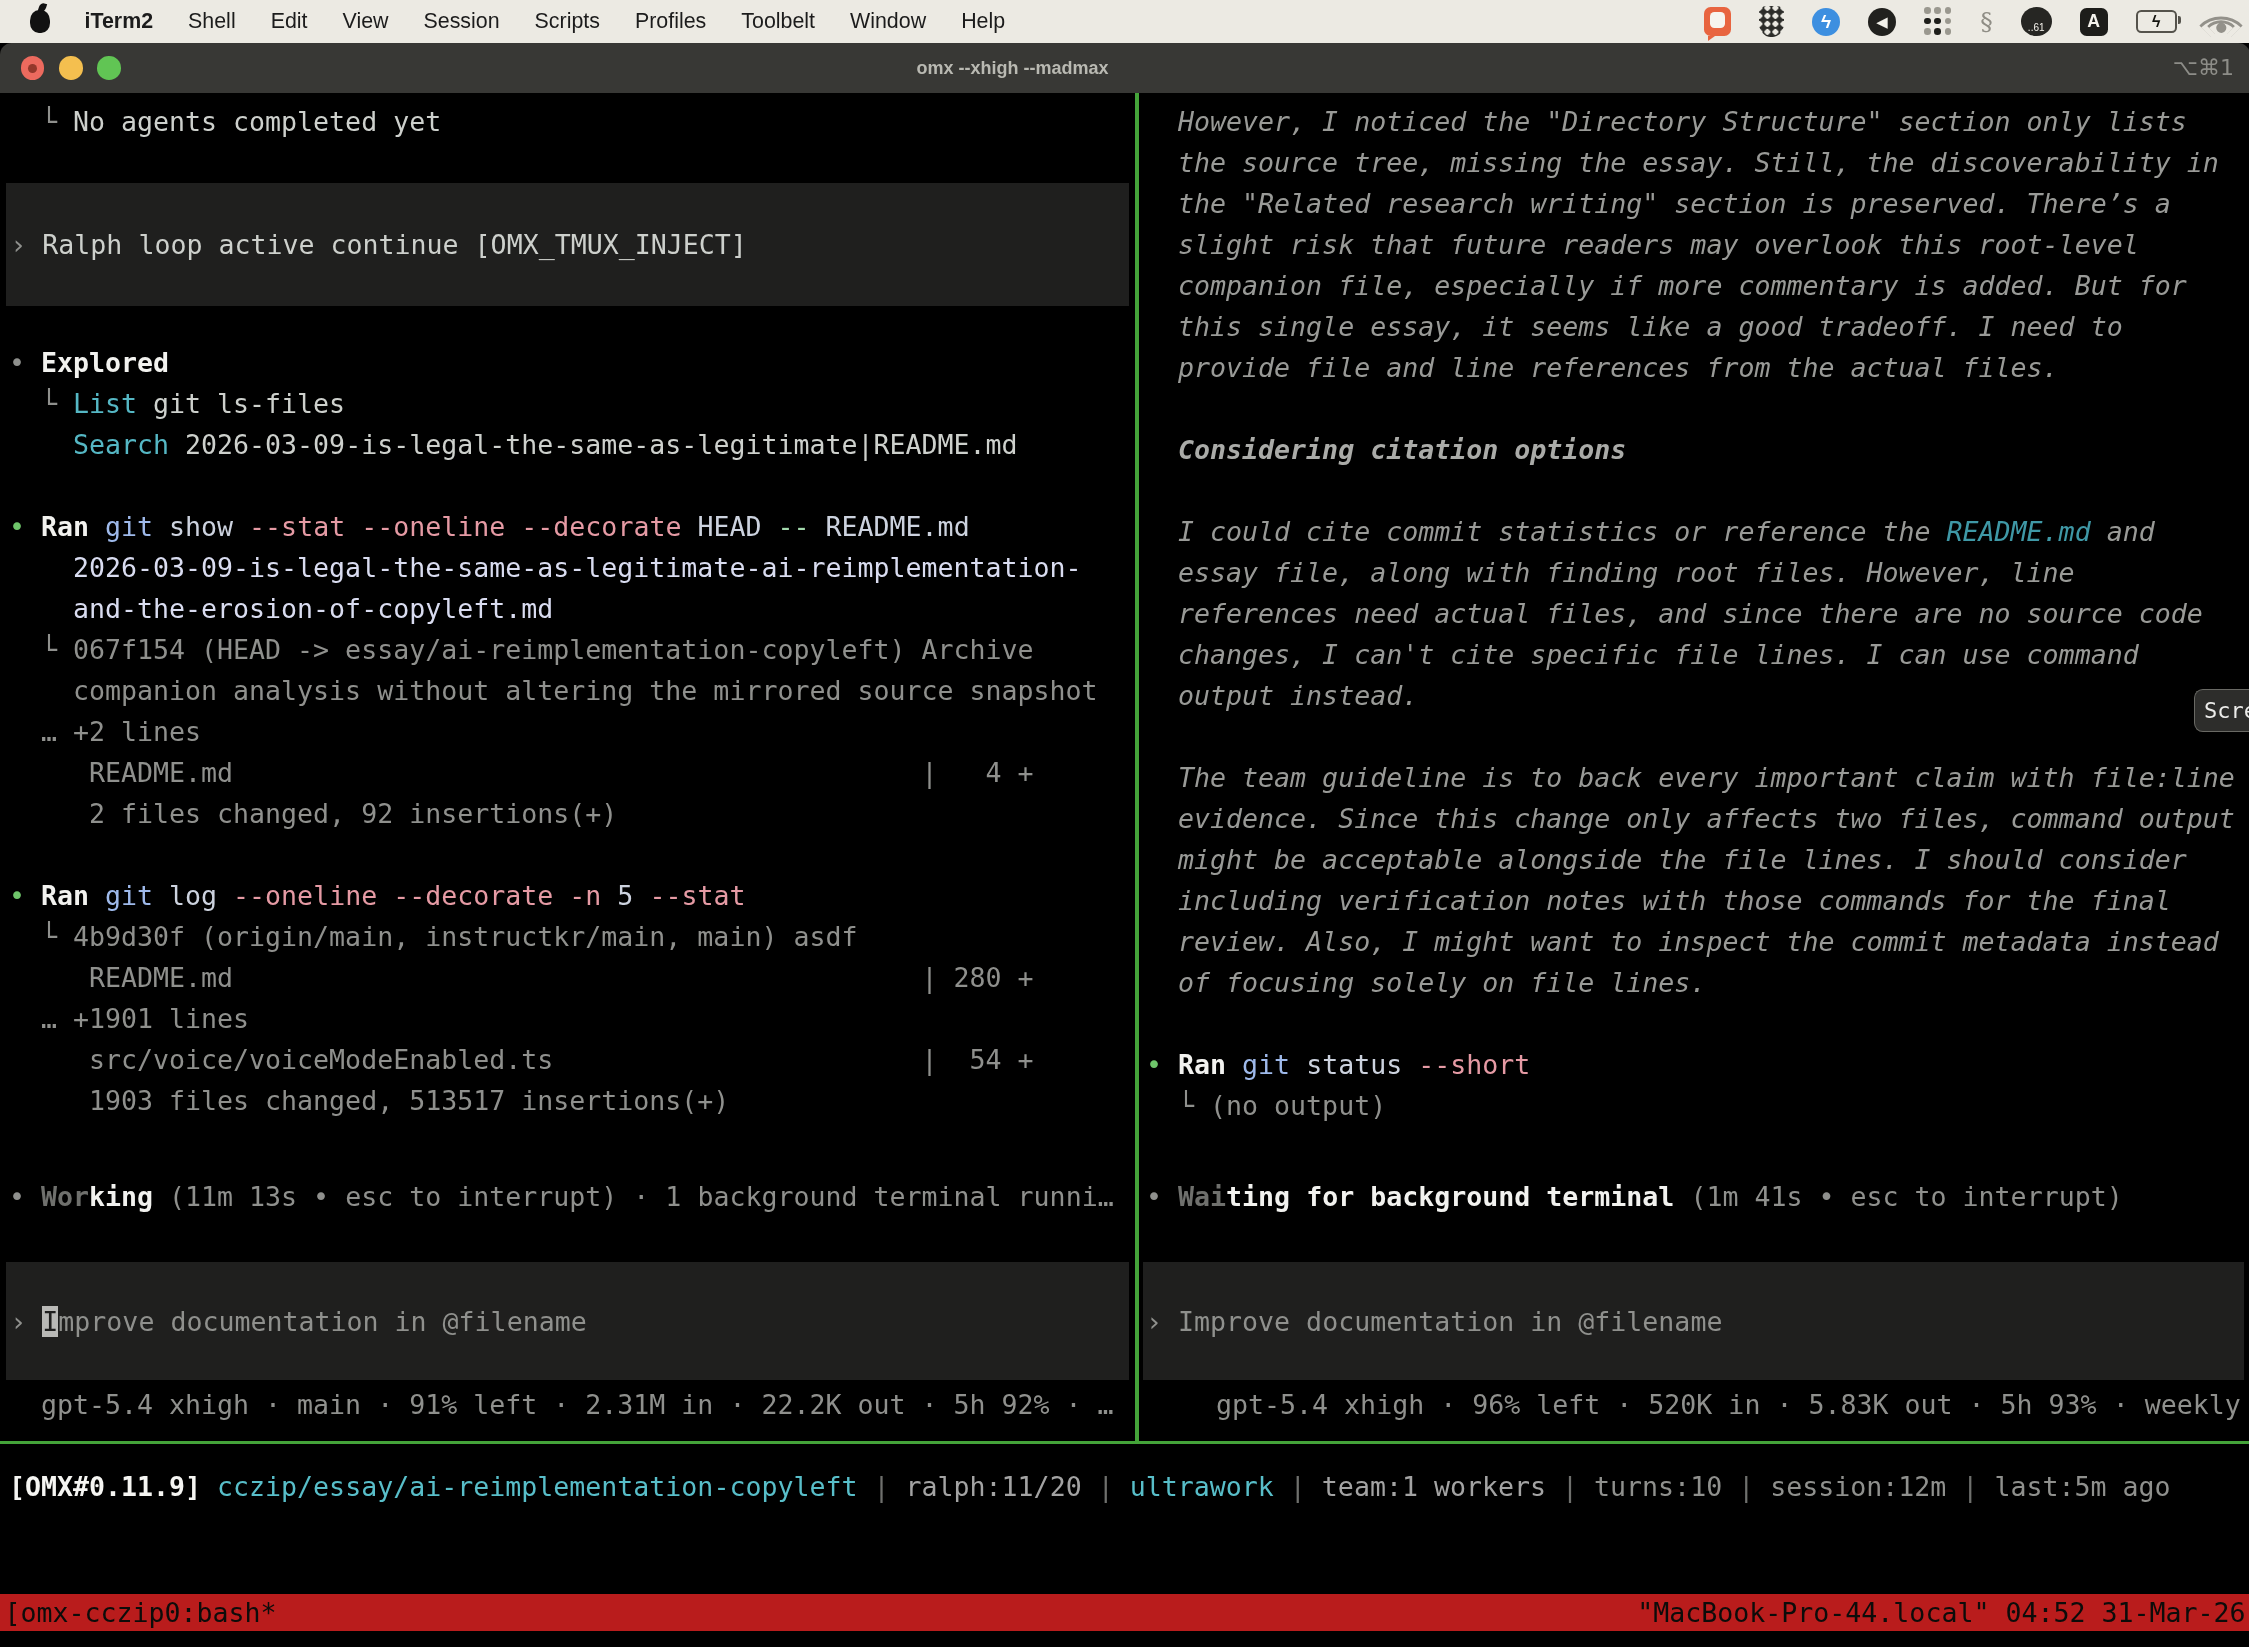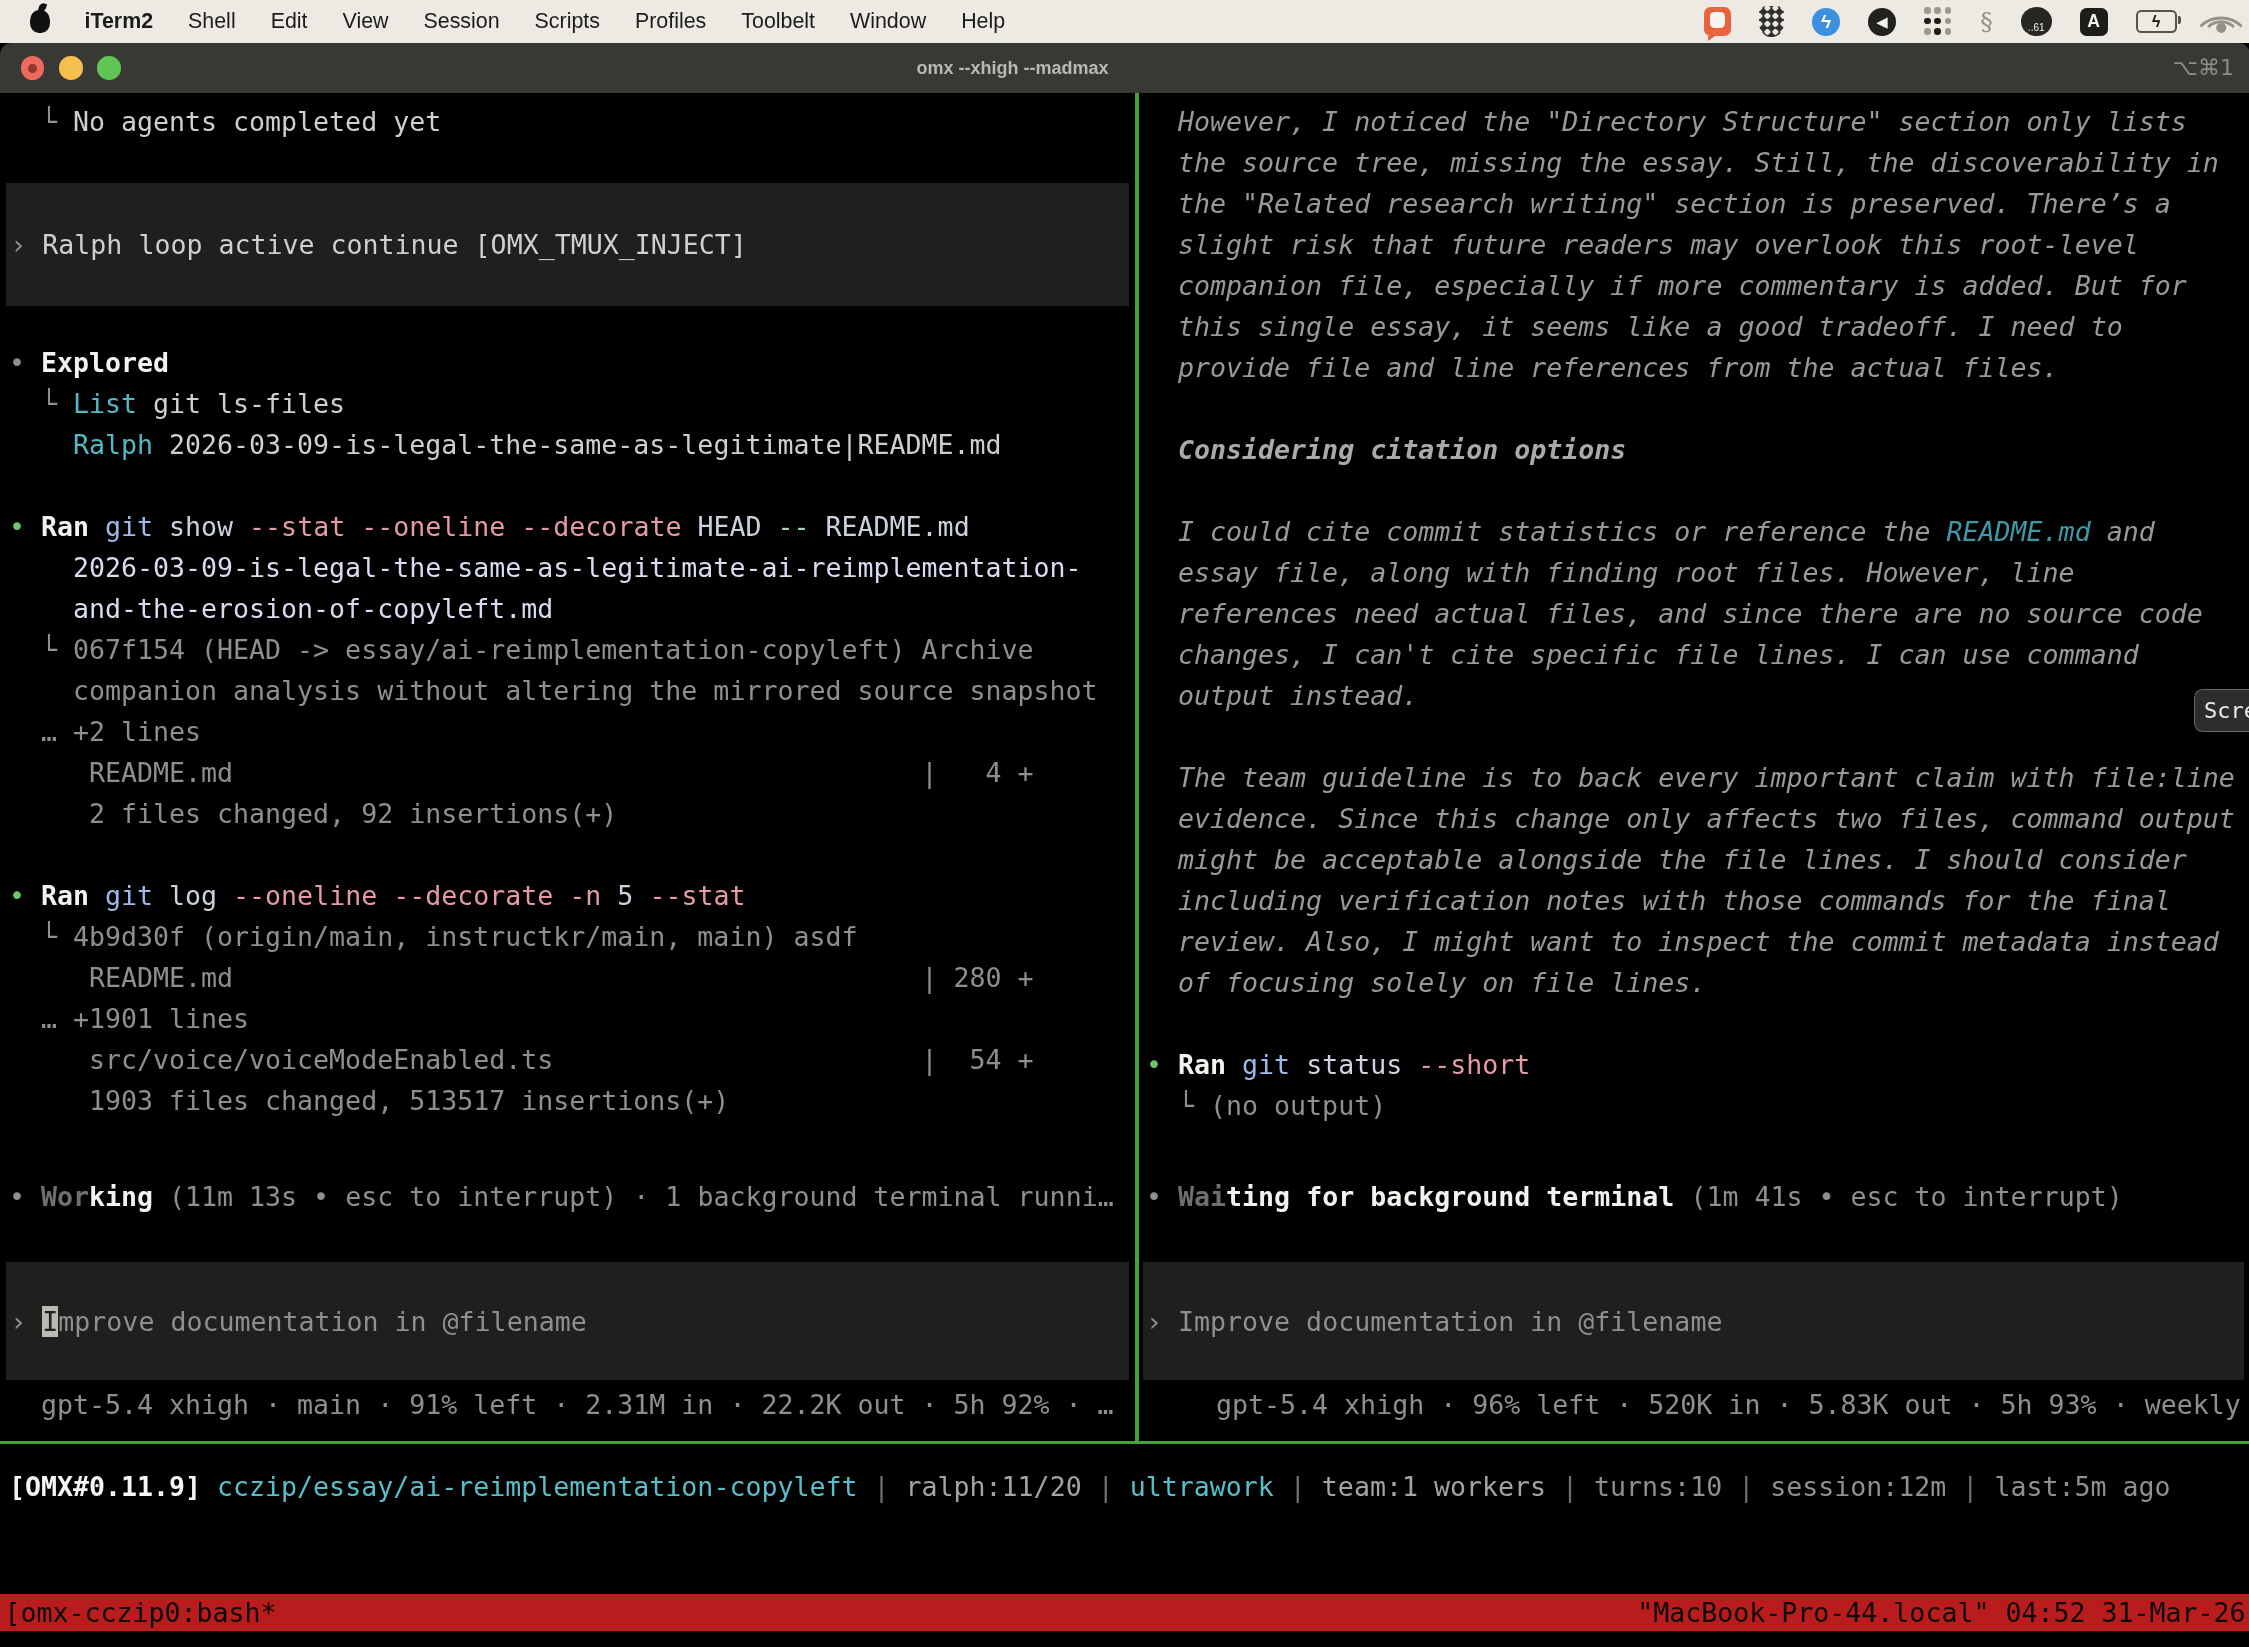--- a/index.html
+++ b/index.html
@@ -190,21 +190,21 @@
 
     <div class="abs" id="lp-body1">
         <div class="tl"><span class="s-dim">  └ </span><span class="s-fg">No agents completed yet</span></div>
       </div>
     <div class="abs" id="lp-inject">
         <div class="tl"><span class="s-dim">› </span><span class="s-fg">Ralph loop active continue [OMX_TMUX_INJECT]</span></div>
       </div>
     <div class="abs" id="lp-body2">
         <div class="tl"><span class="s-dim">• </span><span class="s-bold">Explored</span></div>
         <div class="tl"><span class="s-dim">  └ </span><span class="s-cyan">List</span><span class="s-fg"> git ls-files</span></div>
-        <div class="tl"><span class="s-fg">    </span><span class="s-cyan">Ralph</span><span class="s-fg"> 2026-03-09-is-legal-the-same-as-legitimate|README.md</span></div>
+        <div class="tl"><span class="s-fg">    </span><span class="s-cyan">Search</span><span class="s-fg"> 2026-03-09-is-legal-the-same-as-legitimate|README.md</span></div>
         <div class="tl"></div>
         <div class="tl"><span class="s-grnB">• </span><span class="s-bold">Ran </span><span class="s-blue">git</span><span class="s-cmd"> show </span><span class="s-pink">--stat</span><span class="s-cmd"> </span><span class="s-pink">--oneline</span><span class="s-cmd"> </span><span class="s-pink">--decorate</span><span class="s-cmd"> HEAD </span><span class="s-grn">--</span><span class="s-cmd"> README.md</span></div>
         <div class="tl"><span class="s-lav">    2026-03-09-is-legal-the-same-as-legitimate-ai-reimplementation-</span></div>
         <div class="tl"><span class="s-lav">    and-the-erosion-of-copyleft.md</span></div>
         <div class="tl"><span class="s-dim">  └ </span><span class="s-dim">067f154 (HEAD -&gt; essay/ai-reimplementation-copyleft) Archive</span></div>
         <div class="tl"><span class="s-dim">    companion analysis without altering the mirrored source snapshot</span></div>
         <div class="tl"><span class="s-dim">  … +2 lines</span></div>
         <div class="tl"><span class="s-dim">     README.md                                           |   4 +</span></div>
         <div class="tl"><span class="s-dim">     2 files changed, 92 insertions(+)</span></div>
         <div class="tl"></div>

